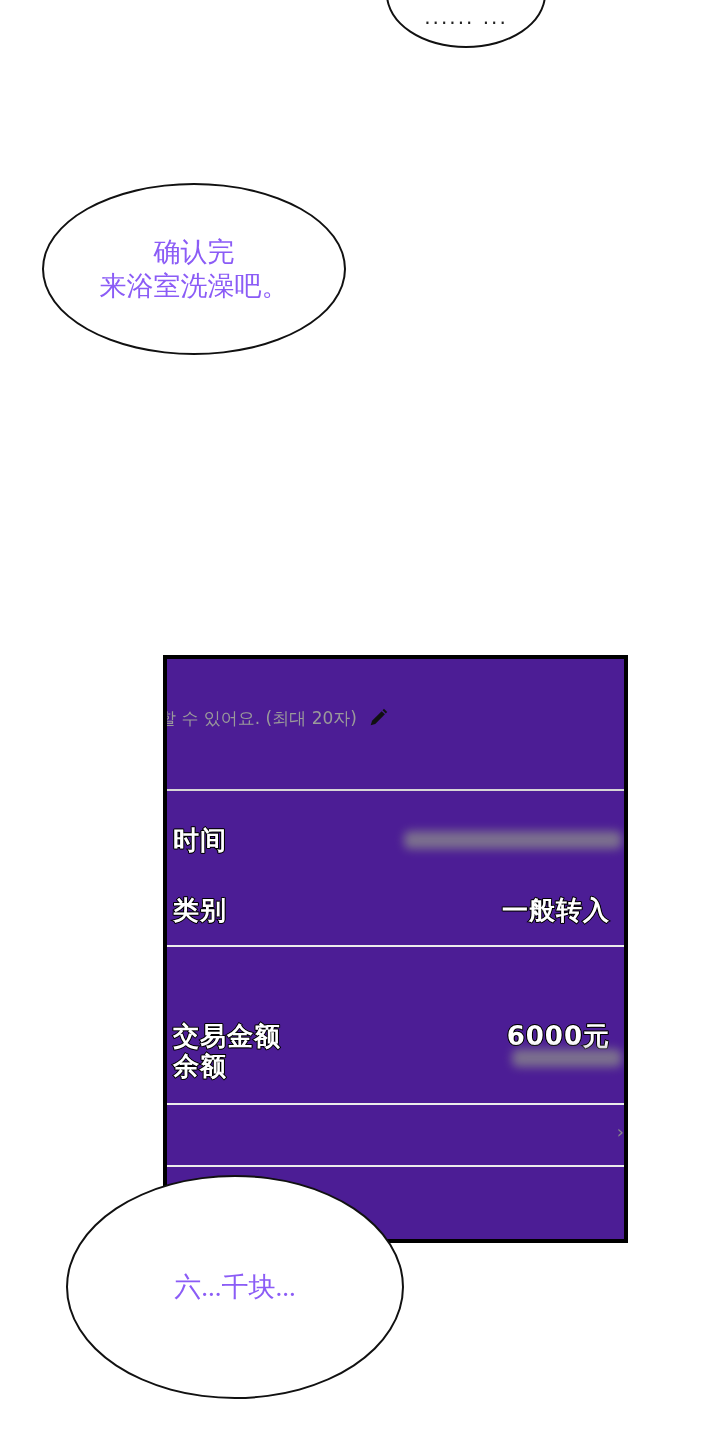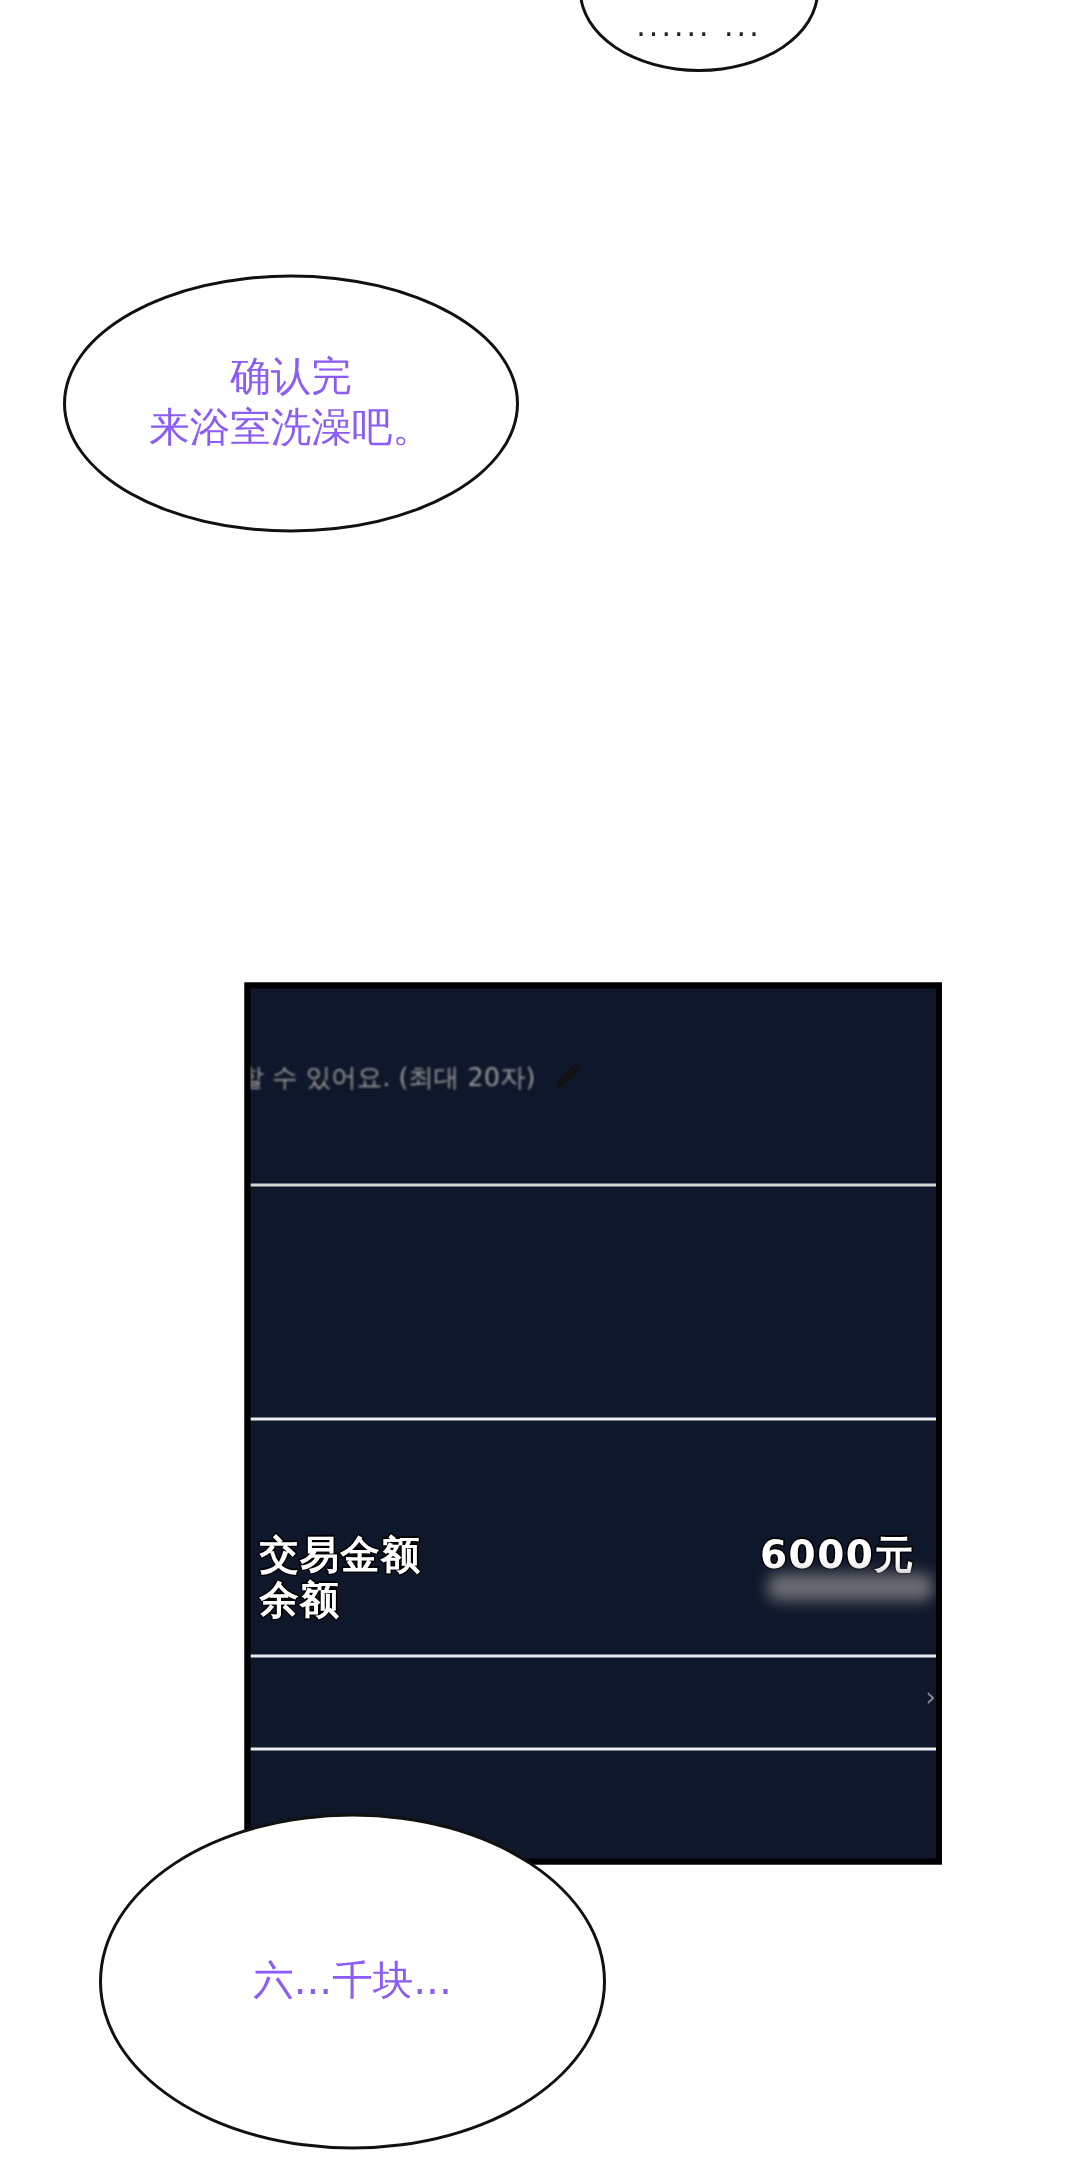--- a/index.html
+++ b/index.html
@@ -9,25 +9,25 @@
   }
   .bubble {
     position:absolute; background:#fff; border:2px solid #111; border-radius:50%;
     display:flex; align-items:center; justify-content:center; text-align:center;
     box-sizing:border-box;
   }
   .bubble-text { font-size:27px; line-height:34px; color:#8b5cf6; white-space:pre-line; }
   #bubble-top { left:386px; top:-60px; width:160px; height:108px; }
   #bubble-top .bubble-text { font-size:20px; margin-top:46px; letter-spacing:2px; color:#222; }
   #bubble-mid { left:42px; top:183px; width:304px; height:172px; }
-  #bubble-bottom { left:66px; top:1209px; width:338px; height:224px; z-index:3; }
+  #bubble-bottom { left:66px; top:1175px; width:338px; height:224px; z-index:3;font-family:Liberation Serif, serif; }
 
   .panel {
     position:absolute; left:163px; top:655px; width:465px; height:588px;
-    border:4px solid #000; box-sizing:border-box; background:#0f172a; overflow:hidden; z-index:2;
+    border:4px solid #000; box-sizing:border-box; background:#4c1d95; overflow:hidden; z-index:2;
   }
   .note-row {
     position:absolute; left:0; top:44px; height:30px; display:flex; align-items:center;
   }
   .note-text {
     font-size:17px; color:#9a9a9a; filter:blur(0.6px); margin-left:-8px; white-space:nowrap;
   }
   .pencil { width:22px; height:22px; margin-left:10px; }
   .divider { position:absolute; left:0; right:0; height:2px; background:#d6d6d6; }
   .divider.light { background:#ececec; }
@@ -63,21 +63,29 @@
   <div class="note-row">
     <span class="note-text">할 수 있어요. (최대 20자)</span>
     <svg class="pencil" viewBox="0 0 24 24">
       <path d="M4 20 L5.5 15 L16 4.5 L19.5 8 L9 18.5 Z" fill="#111"></path>
       <path d="M17 3.5 L18.5 2 L22 5.5 L20.5 7 Z" fill="#111"></path>
     </svg>
   </div>
 
   <div class="divider" style="top:130px;"></div>
 
+  <div class="row" style="top:164px;">
+    <span class="label">时间</span>
+    <span class="blurred" style="width:218px;"></span>
+  </div>
 
+  <div class="row" style="top:234px;">
+    <span class="label">类别</span>
+    <span class="value">一般转入</span>
+  </div>
 
   <div class="divider light" style="top:286px;"></div>
 
   <div class="row" style="top:316px;margin-top:44px;">
     <span class="label">交易金额</span>
     <span class="value">6000元</span>
   </div>
 
   <div class="row" style="top:390px;">
     <span class="label">余额</span>

